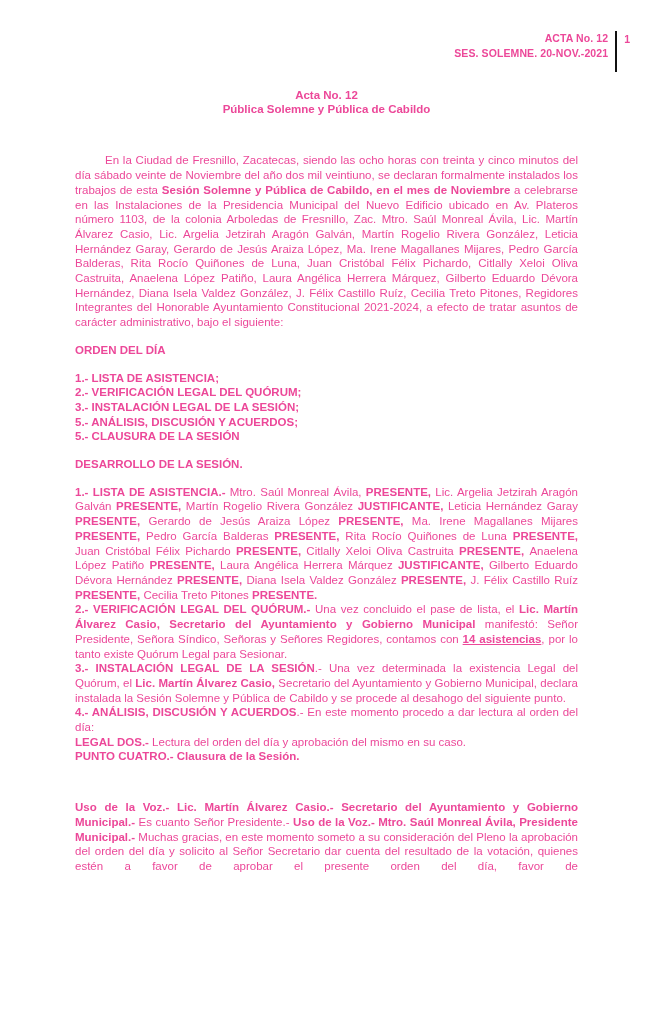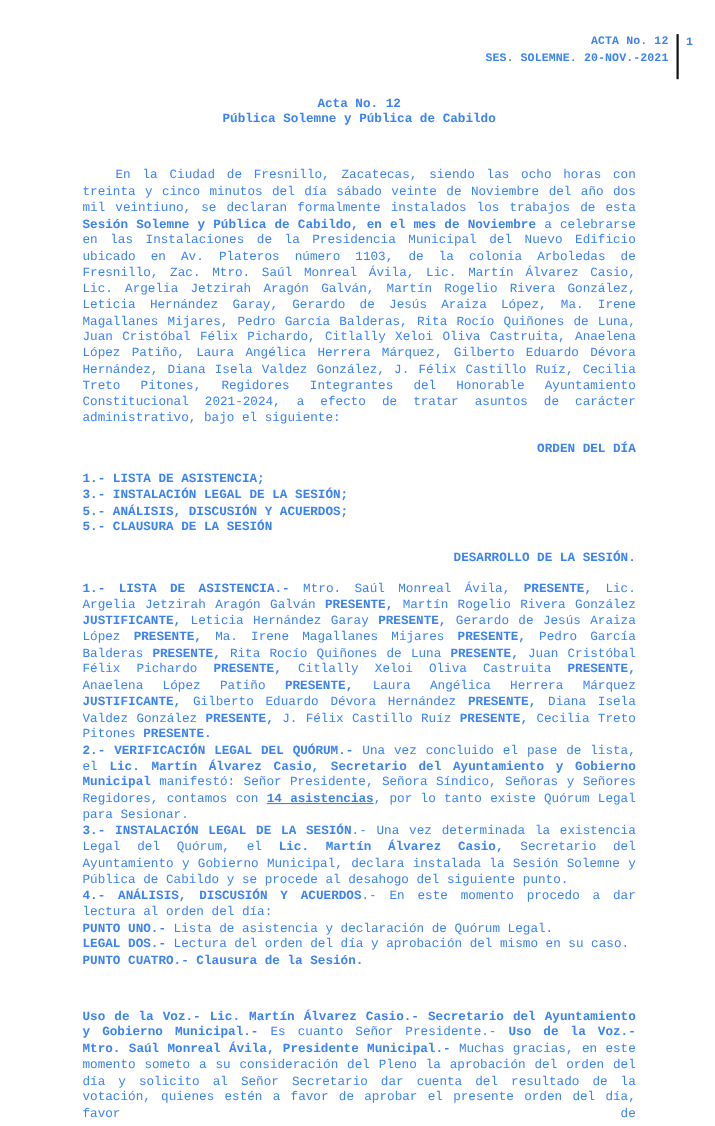--- a/index.html
+++ b/index.html
@@ -2,22 +2,22 @@
 <html lang="es"><head>
 <meta charset="utf-8">
 <title>Acta No. 12</title>
 <style>
   html,body{margin:0;padding:0;background:#ffffff;}
   .page{
     position:relative;
     width:650px;height:1024px;
     background:#ffffff;
     overflow:hidden;
-    font-family:Liberation Mono, monospace;
-    color:#3b82f6;
+    font-family:Liberation Sans, sans-serif;
+    color:#ec4899;
   }
   
   .header{
     position:absolute;top:31px;right:20px;
     display:flex;align-items:flex-start;
   }
   .header-lines{
     text-align:right;font-weight:bold;
     font-size:10.5px;line-height:15px;
     letter-spacing:0.1px;
@@ -35,21 +35,21 @@
     font-size:11.5px;line-height:14.7px;
   }
   .title{
     margin-top:88px;
     text-align:center;font-weight:bold;
     line-height:14.2px;
   }
   .para{margin:0;text-align:justify;}
   .intro{margin-top:37px;text-indent:30px;}
   .heading{
-    text-align:right;font-weight:bold;
+    text-align:left;font-weight:bold;
     margin-top:13px;margin-bottom:13px;
   }
   .orden-list{margin:0;}
   .orden-item{font-weight:bold;}
   .body-block{margin:0;}
   .b{font-weight:bold;}
   .u{text-decoration:underline;}
   .justify-last{text-align-last:justify;margin-top:36px;}
 </style>
 </head>
@@ -72,32 +72,32 @@
       <div>Acta No. 12</div>
       <div>Pública Solemne y Pública de Cabildo</div>
     </div>
 
     <p class="para intro"><span>En la Ciudad de Fresnillo, Zacatecas, siendo las ocho horas con treinta y cinco minutos del día sábado veinte de Noviembre del año dos mil veintiuno, se declaran formalmente instalados los trabajos de esta </span><span class="b">Sesión Solemne y Pública de Cabildo, en el mes de Noviembre</span><span> a celebrarse en las Instalaciones de la Presidencia Municipal del Nuevo Edificio ubicado en Av. Plateros número 1103, de la colonia Arboledas de Fresnillo, Zac. Mtro. Saúl Monreal Ávila, Lic. Martín Álvarez Casio, Lic. Argelia Jetzirah Aragón Galván, Martín Rogelio Rivera González, Leticia Hernández Garay, Gerardo de Jesús Araiza López, Ma. Irene Magallanes Mijares, Pedro García Balderas, Rita Rocío Quiñones de Luna, Juan Cristóbal Félix Pichardo, Citlally Xeloi Oliva Castruita, Anaelena López Patiño, Laura Angélica Herrera Márquez, Gilberto Eduardo Dévora Hernández, Diana Isela Valdez González, J. Félix Castillo Ruíz, Cecilia Treto Pitones, Regidores Integrantes del Honorable Ayuntamiento Constitucional 2021-2024, a efecto de tratar asuntos de carácter administrativo, bajo el siguiente:</span></p>
 
     <div class="heading">ORDEN DEL DÍA</div>
 
     <div class="orden-list">
         <div class="orden-item">1.- LISTA DE ASISTENCIA;</div>
+        <div class="orden-item">2.- VERIFICACIÓN LEGAL DEL QUÓRUM;</div>
         <div class="orden-item">3.- INSTALACIÓN LEGAL DE LA SESIÓN;</div>
         <div class="orden-item">5.- ANÁLISIS, DISCUSIÓN Y ACUERDOS;</div>
         <div class="orden-item">5.- CLAUSURA DE LA SESIÓN</div>
       </div>
 
     <div class="heading">DESARROLLO DE LA SESIÓN.</div>
 
     <div class="body-block">
         <p class="para"><span class="b">1.- LISTA DE ASISTENCIA.- </span><span>Mtro. Saúl Monreal Ávila, </span><span class="b">PRESENTE, </span><span>Lic. Argelia Jetzirah Aragón Galván </span><span class="b">PRESENTE, </span><span>Martín Rogelio Rivera González </span><span class="b">JUSTIFICANTE, </span><span>Leticia Hernández Garay </span><span class="b">PRESENTE, </span><span> Gerardo de Jesús Araiza López </span><span class="b">PRESENTE, </span><span>Ma. Irene Magallanes Mijares </span><span class="b">PRESENTE, </span><span>Pedro García Balderas </span><span class="b">PRESENTE, </span><span>Rita Rocío Quiñones de Luna </span><span class="b">PRESENTE, </span><span>Juan Cristóbal Félix Pichardo </span><span class="b">PRESENTE, </span><span>Citlally Xeloi Oliva Castruita </span><span class="b">PRESENTE, </span><span>Anaelena López Patiño </span><span class="b">PRESENTE, </span><span>Laura Angélica Herrera Márquez </span><span class="b">JUSTIFICANTE, </span><span>Gilberto Eduardo Dévora Hernández  </span><span class="b">PRESENTE, </span><span>Diana Isela Valdez González </span><span class="b">PRESENTE, </span><span>J. Félix Castillo Ruíz </span><span class="b">PRESENTE, </span><span>Cecilia Treto Pitones </span><span class="b">PRESENTE.</span></p>
         <p class="para"><span class="b">2.- VERIFICACIÓN LEGAL DEL QUÓRUM.- </span><span>Una vez concluido el pase de lista, el </span><span class="b">Lic. Martín Álvarez Casio, Secretario del Ayuntamiento y Gobierno Municipal</span><span>  manifestó: Señor Presidente, Señora Síndico, Señoras y Señores Regidores, contamos con </span><span class="b u">14 asistencias</span><span>, por lo tanto existe Quórum Legal para Sesionar.</span></p>
         <p class="para"><span class="b">3.- INSTALACIÓN LEGAL DE LA SESIÓN</span><span>.- Una vez determinada la existencia Legal del Quórum, el </span><span class="b">Lic. Martín Álvarez Casio,</span><span> Secretario del Ayuntamiento y Gobierno Municipal, declara instalada la Sesión Solemne y Pública de Cabildo y se procede al desahogo del siguiente punto.</span></p>
         <p class="para"><span class="b">4.- ANÁLISIS, DISCUSIÓN Y ACUERDOS</span><span>.- En este momento procedo a dar  lectura al orden del día:</span></p>
-        <p class="para"><span class="b">PUNTO UNO.-</span><span> Lista de asistencia y declaración de Quórum Legal.</span></p>
         <p class="para"><span class="b">LEGAL DOS.-</span><span> Lectura del orden del día y aprobación del mismo en su caso.</span></p>
         <p class="para"><span class="b">PUNTO CUATRO.- Clausura de la Sesión.</span></p>
         <p class="para justify-last"><span class="b">Uso de la Voz.- Lic. Martín Álvarez Casio.- Secretario del Ayuntamiento y Gobierno Municipal.-</span><span> Es cuanto Señor Presidente.- </span><span class="b">Uso de la Voz.- Mtro. Saúl Monreal Ávila, Presidente Municipal.-</span><span> Muchas gracias, en este momento someto a su consideración del Pleno la aprobación del orden del día y solicito al Señor Secretario dar cuenta del resultado de la votación, quienes estén a favor de aprobar el presente orden del día, favor de</span></p>
       </div>
 
   </div>
 </div>
 
 </body></html>

